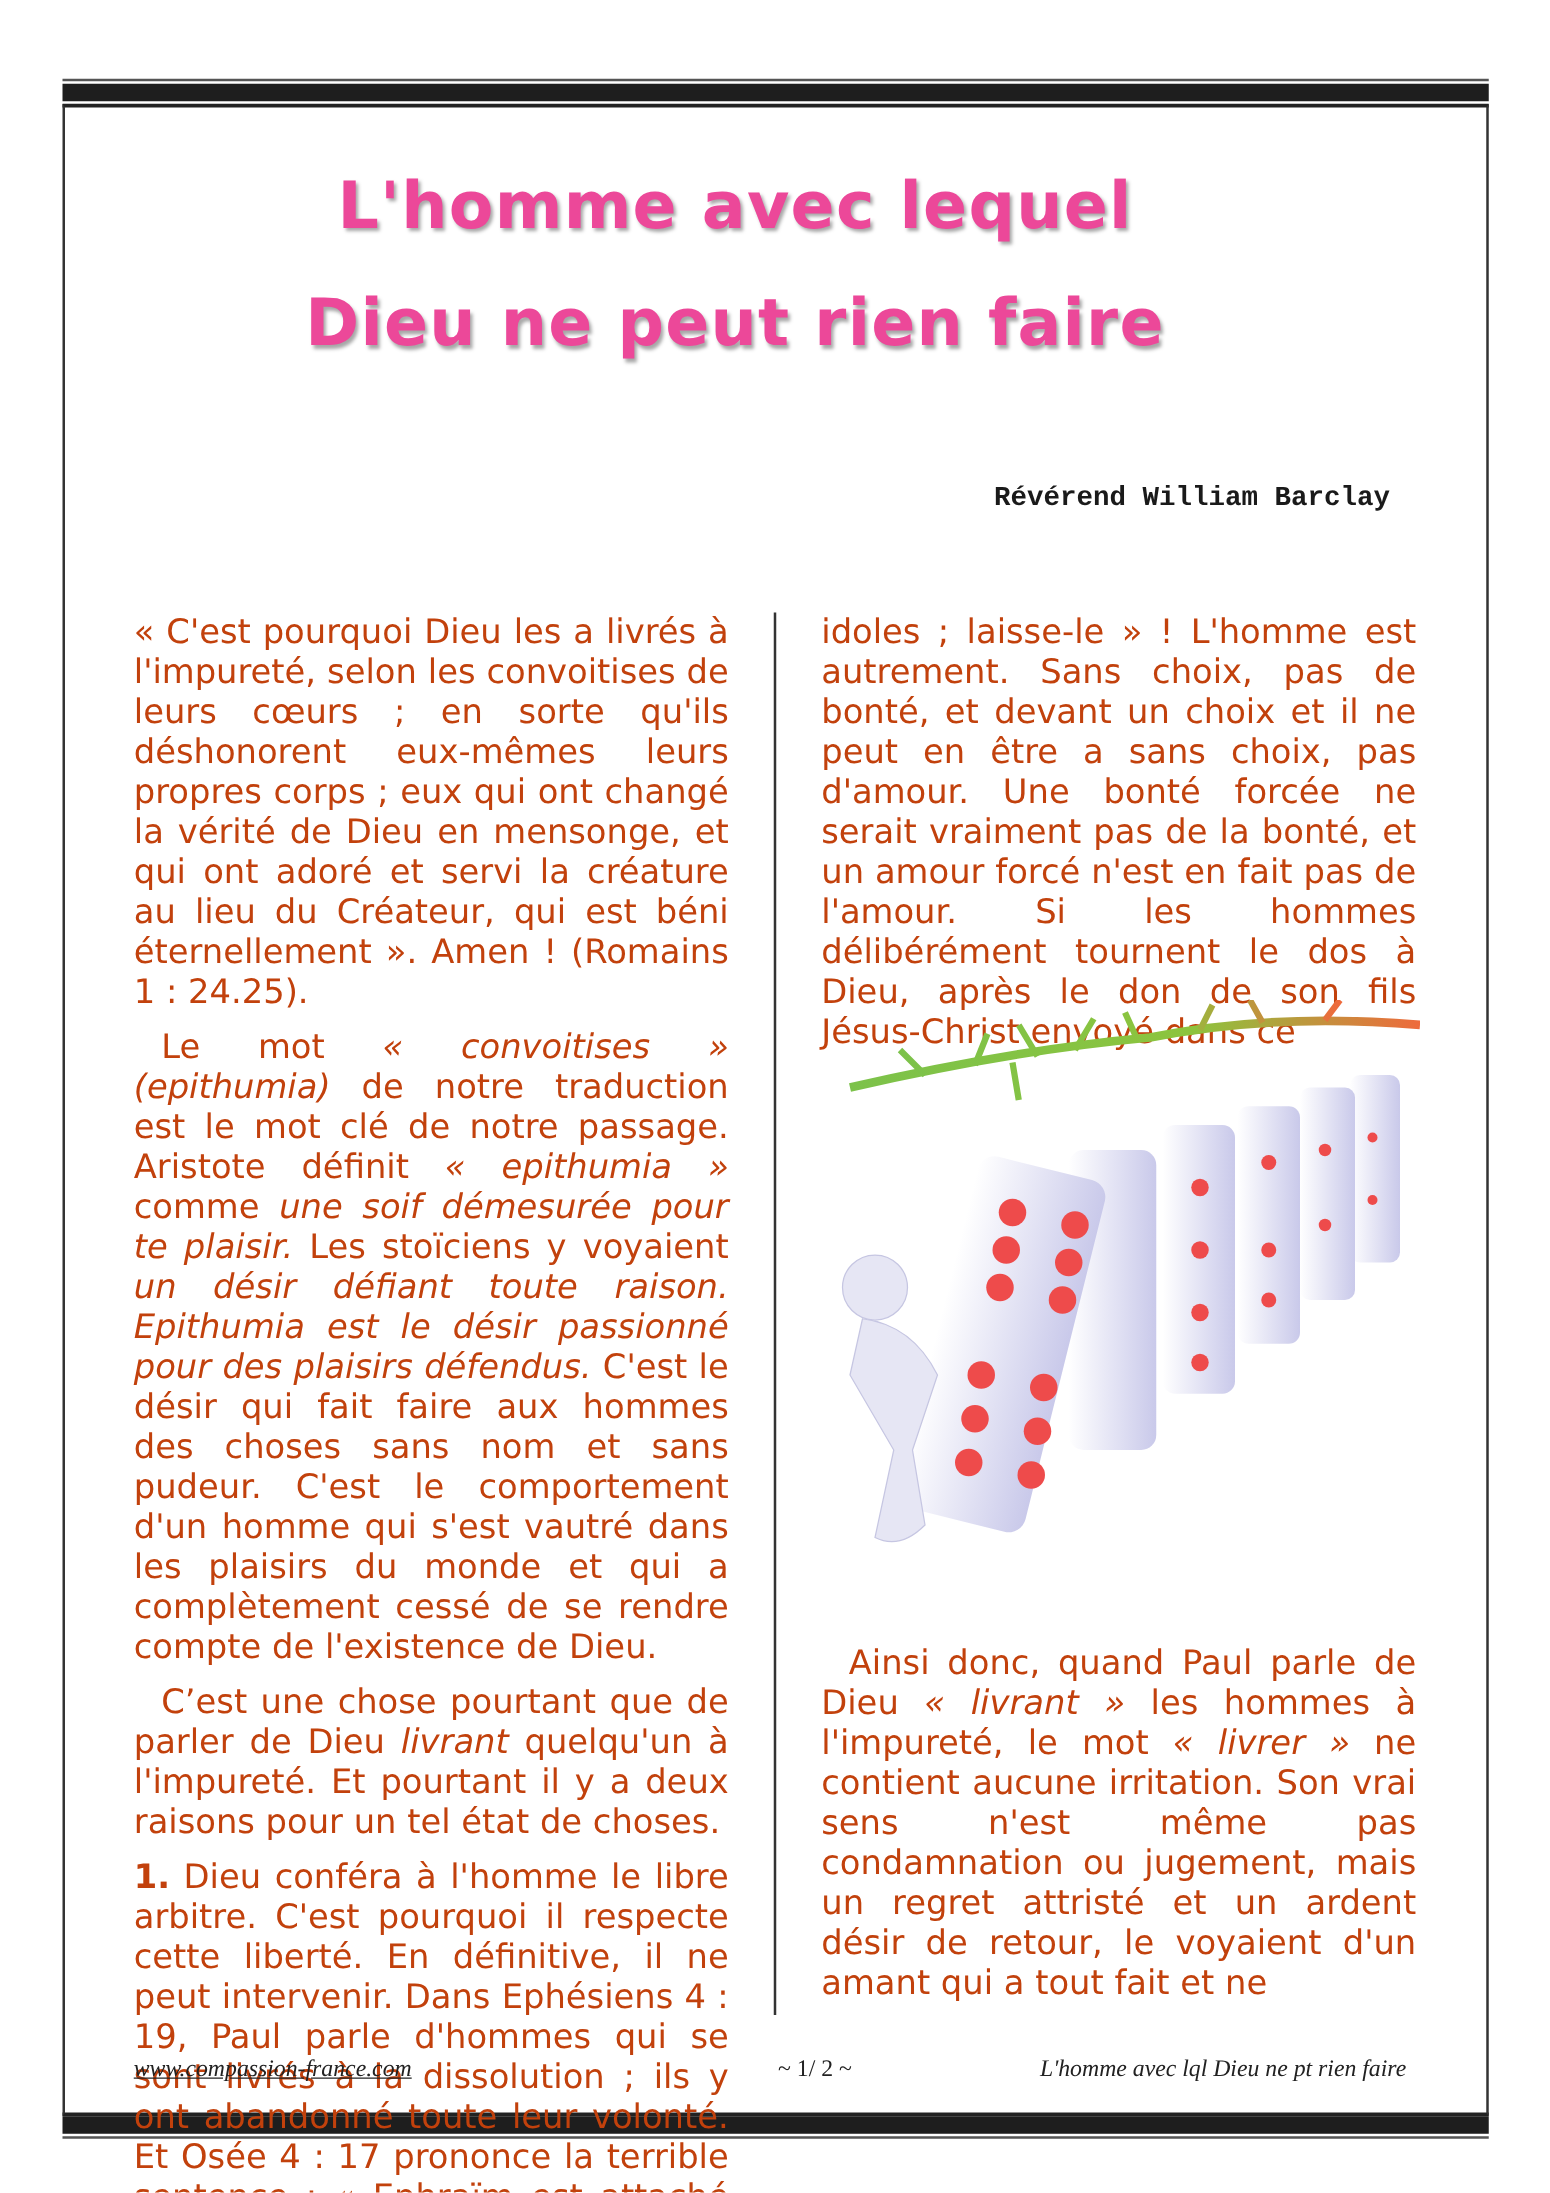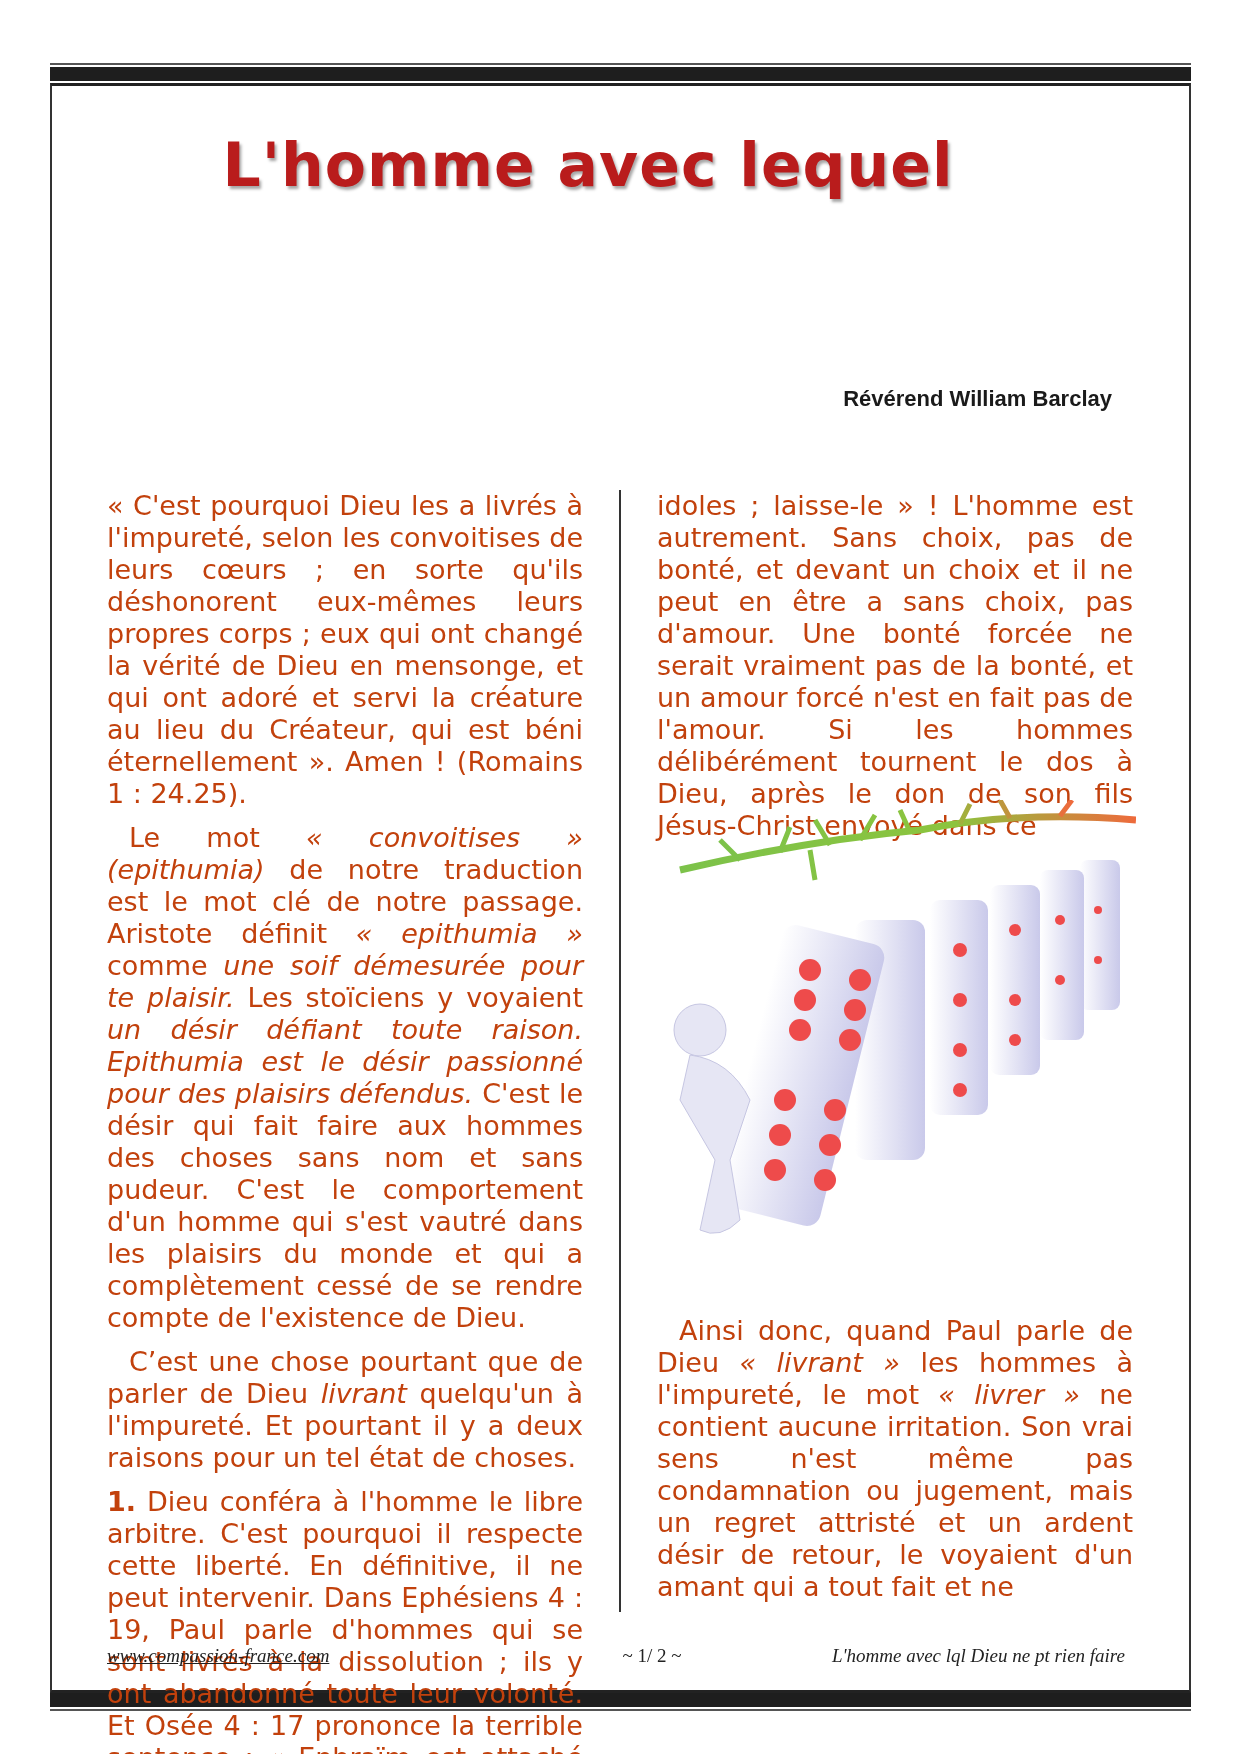--- a/index.html
+++ b/index.html
@@ -5,25 +5,25 @@
   html, body { margin: 0; padding: 0; background: #ffffff; }
   body { width: 1240px; height: 1754px; position: relative; overflow: hidden;
          font-family: "DejaVu Sans", sans-serif; color: #1a1a1a; }
   .bar { position: absolute; left: 50px; width: 1141px; height: 14px; background: #1e1e1e; }
   .bar-top { top: 67px; }
   .bar-bot { top: 1693px; }
   .thin { position: absolute; left: 50px; width: 1141px; height: 2px; background: #555; }
   .frame { position: absolute; left: 50px; top: 83px; width: 1137px; height: 1604px;
            border: 2px solid #333; border-top: 3px solid #222; border-bottom: 3px solid #222; }
   .title { position: absolute; left: 0; top: 118px; width: 1176px; text-align: center;
-           font-family: "DejaVu Sans", sans-serif; font-weight: bold; font-size: 60px;
-           line-height: 94px; color: #b91c1c; letter-spacing: 1px;
+           font-family: "DejaVu Sans", sans-serif; font-weight: bold; font-size: 52px;
+           line-height: 94px; color: #ec4899; letter-spacing: 1px;
            text-shadow: 2px 3px 3px rgba(0,0,0,0.35); }
   .author { position: absolute; right: 128px; top: 386px;
-            font-family: Liberation Sans, sans-serif; font-weight: bold; font-size: 22px; color: #1a1a1a; }
+            font-family: Liberation Mono, monospace; font-weight: bold; font-size: 22px; color: #1a1a1a; }
   .col { position: absolute; top: 490px; width: 476px; font-size: 27px; line-height: 32px;
          text-align: justify; color: #c2410c; }
   .col p { margin: 0 0 12px 0; }
   .col-left { left: 107px; }
   .col-right { left: 657px; }
   .indent { text-indent: 22px; }
   .divider { position: absolute; left: 619px; top: 490px; width: 2px; height: 1122px; background: #333; }
   .illus { position: absolute; left: 660px; top: 800px; width: 476px; height: 470px; }
   .footer { position: absolute; top: 1645px; font-family: "Liberation Serif", serif; font-style: italic;
             font-size: 19px; color: #222; }
@@ -36,20 +36,21 @@
 <body>
 
 <div class="thin" style="top:63px"></div>
 <div class="bar bar-top"></div>
 <div class="frame"></div>
 <div class="bar bar-bot"></div>
 <div class="thin" style="top:1709px"></div>
 
 <div class="title">
   <div>L'homme avec lequel</div>
+  <div>Dieu ne peut rien faire</div>
 </div>
 
 <div class="author">Révérend William Barclay</div>
 
 <div class="col col-left">
   <p>« C'est pourquoi Dieu les a livrés à l'impureté, selon les convoitises de leurs cœurs ; en sorte qu'ils déshonorent eux-mêmes leurs propres corps ; eux qui ont changé la vérité de Dieu en mensonge, et qui ont adoré et servi la créature au lieu du Créateur, qui est béni éternellement ». Amen ! (Romains 1 : 24.25).</p>
   <p class="indent">
     <span>Le mot </span><i>« convoitises »</i><span> </span><i>(epithumia)</i><span> de notre traduction est le mot clé de notre passage. Aristote définit </span><i>« epithumia »</i><span> comme </span><i>une soif démesurée pour te plaisir.</i><span> Les stoïciens y voyaient </span><i>un désir défiant toute raison. Epithumia est le désir passionné pour des plaisirs défendus.</i><span> C'est le désir qui fait faire aux hommes des choses sans nom et sans pudeur. C'est le comportement d'un homme qui s'est vautré dans les plaisirs du monde et qui a complètement cessé de se rendre compte de l'existence de Dieu.</span>
   </p>
   <p class="indent">

